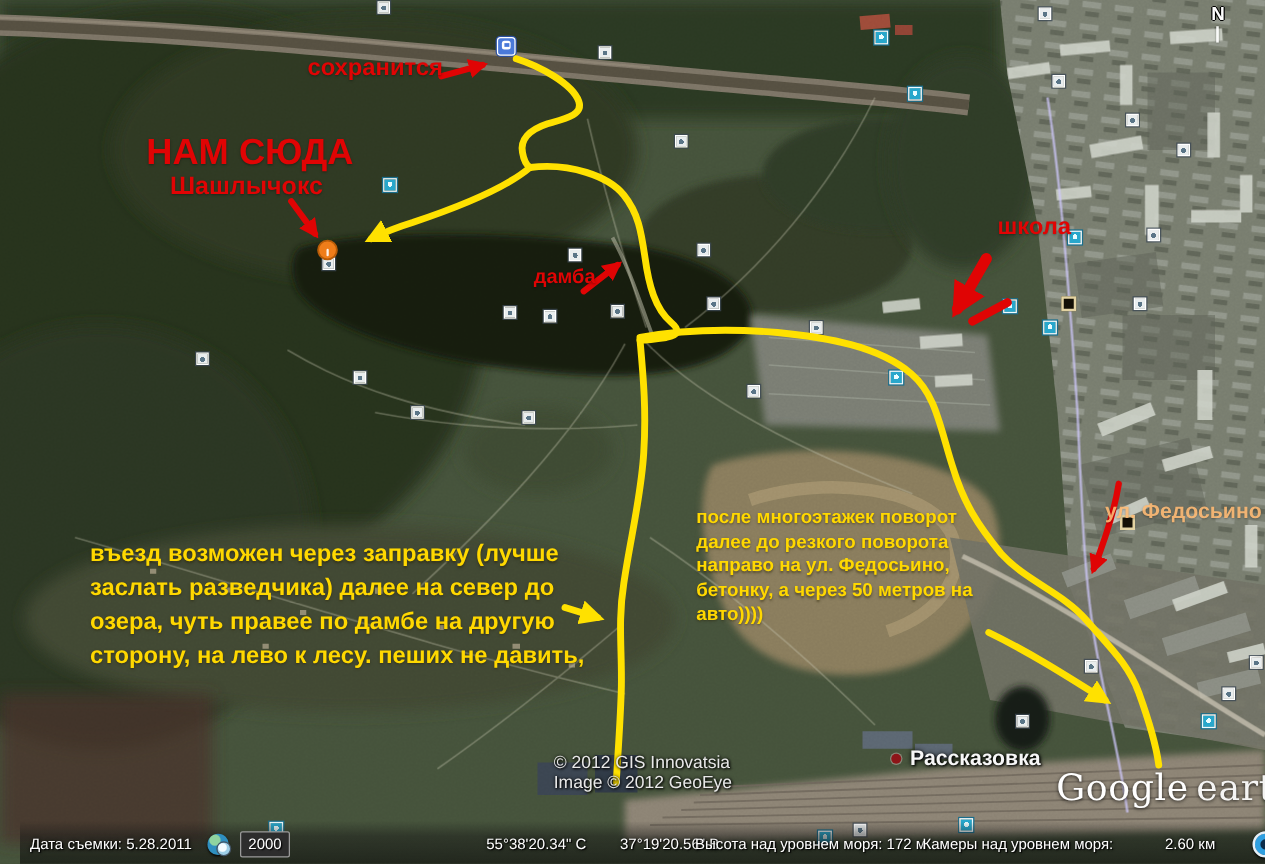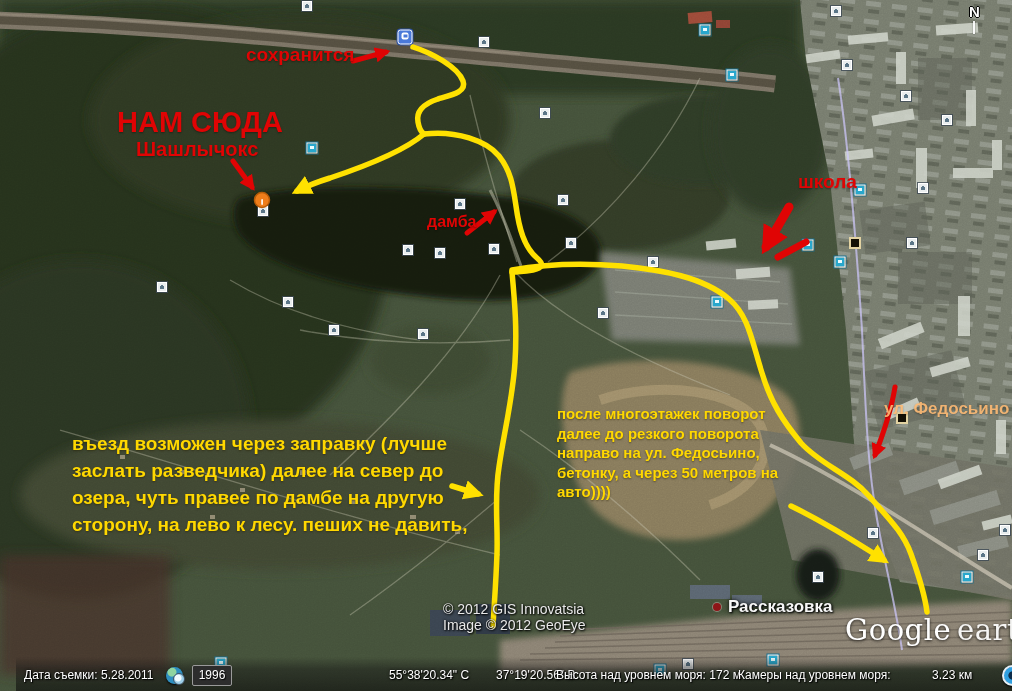--- a/index.html
+++ b/index.html
@@ -322,22 +322,22 @@
   </div>
 
   <div class="compass">
     <div>N</div>
     <div class="stem"></div>
   </div>
 
   <div id="statusbar">
     <span class="st" style="left:8px;top:11px;">Дата съемки: 5.28.2011</span>
     <span class="time-globe"></span>
-    <span class="year-box">1996</span>
+    <span class="year-box">2000</span>
     <span class="st" style="left:373px;top:11px;">55°38'20.34" С</span>
     <span class="st" style="left:480px;top:11px;">37°19'20.56" В</span>
     <span class="st" style="left:540px;top:11px;">Высота над уровнем моря: 172 м</span>
     <span class="st" style="left:722px;top:11px;">Камеры над уровнем моря:</span>
-    <span class="st" style="left:916px;top:11px;">3.23 км</span>
+    <span class="st" style="left:916px;top:11px;">2.60 км</span>
     <span class="stream-icon"></span>
   </div>
 
 </div>
 
 </body></html>

